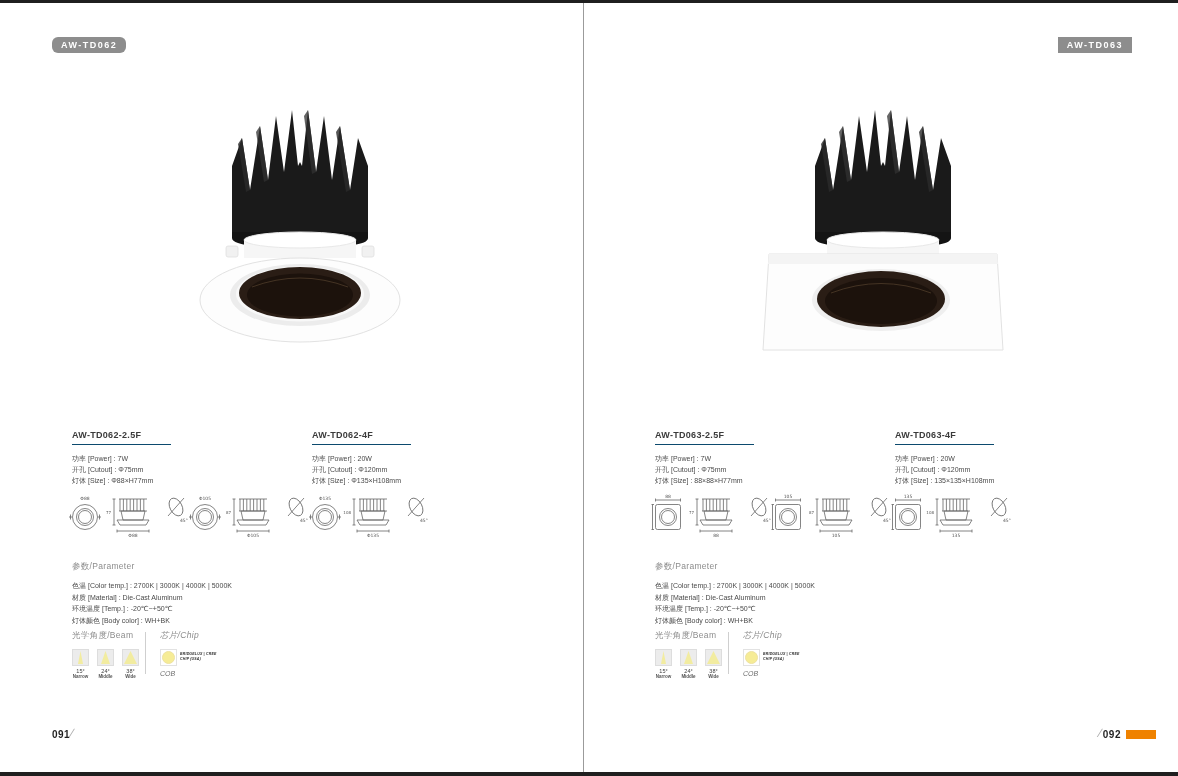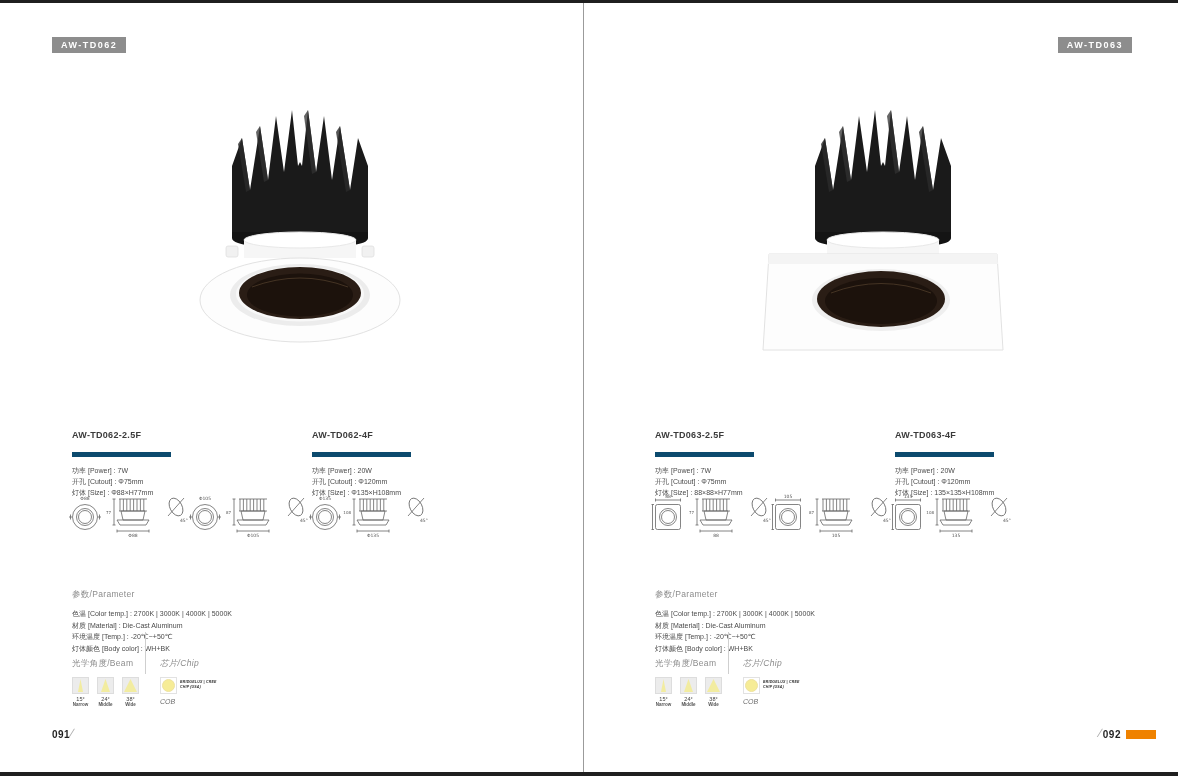--- a/index.html
+++ b/index.html
@@ -15,42 +15,42 @@
 
   .page{position:absolute;top:0;height:776px;}
   .page.left{left:0;width:583px;}
   .page.right{left:583px;width:595px;}
 
   .badge{
     position:absolute;top:37px;background:#8d8d8d;color:#fff;
     font-size:9px;font-weight:bold;letter-spacing:1.5px;
     padding:3px 9px 3px 9px;line-height:10px;
   }
-  .page.left .badge{left:52px;}
+  .page.left .badge{left:52px;border-radius:6px;}
   .page.right .badge{right:46px;margin-left:17px;}
 
   .product-photo{position:absolute;top:88px;left:168px;width:264px;height:272px;}
 
   .model-col{position:absolute;top:430px;width:104px;}
   .model-col.c1{left:72px;}
   .model-col.c2{left:192px;}
   .model-col.c3{left:312px;}
   .model-name{
     font-size:9px;font-weight:bold;color:#3b3b3b;letter-spacing:.3px;
-    padding-bottom:12px;border-bottom:5px solid #0c4a6e;width:99px;
+    padding-bottom:4px;border-bottom:1px solid #0c4a6e;width:99px;
   }
   .model-specs{margin-top:8px;font-size:7px;color:#4a4a4a;line-height:11px;white-space:nowrap;}
 
   .dim-drawing{position:absolute;top:492px;width:127px;height:46px;}
   .dim-drawing.c1{left:68px;}
   .dim-drawing.c2{left:188px;}
   .dim-drawing.c3{left:308px;}
 
   .param-block{position:absolute;left:72px;top:561px;width:300px;}
-  .section-title{font-size:8.5px;color:#8c8c8c;letter-spacing:.3px;margin-top:28px;}
+  .section-title{font-size:8.5px;color:#8c8c8c;letter-spacing:.3px;}
   .param-lines{margin-top:7px;font-size:7px;color:#4a4a4a;line-height:11.5px;white-space:nowrap;}
 
   .beam-block{position:absolute;left:72px;top:630px;width:70px;}
   .beam-icons{margin-top:7px;display:flex;gap:8px;}
   .beam-item{width:17px;text-align:center;}
   .beam-box{width:17px;height:17px;background:#ececec;border:1px solid #dddddd;box-sizing:border-box;position:relative;}
   .beam-box svg{display:block;}
   .beam-angle{font-size:5.5px;color:#3e3e3e;margin-top:2px;}
   .beam-label{font-size:4.5px;font-weight:bold;color:#555;}
 

